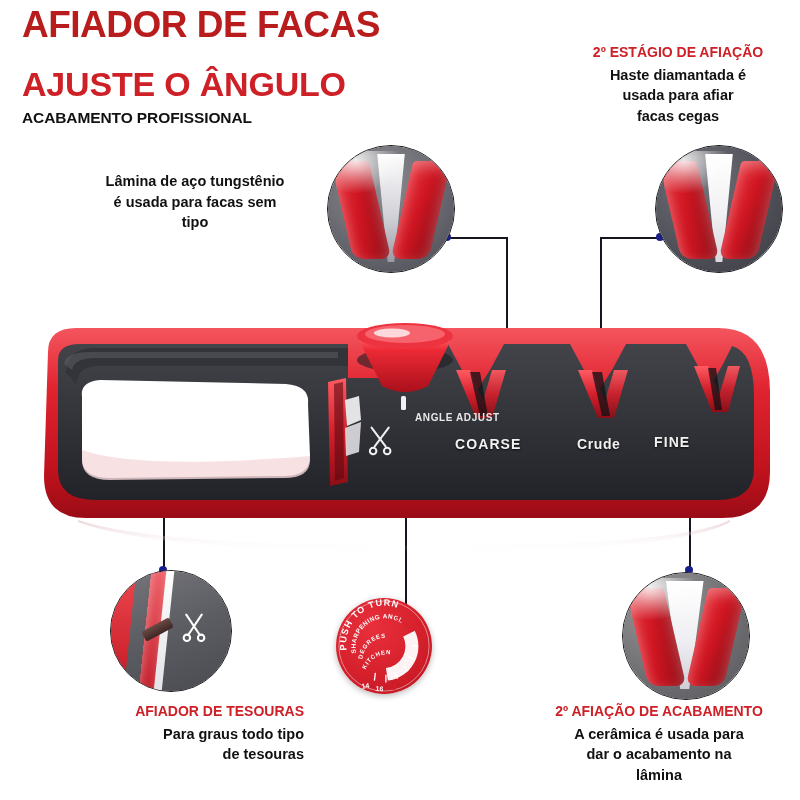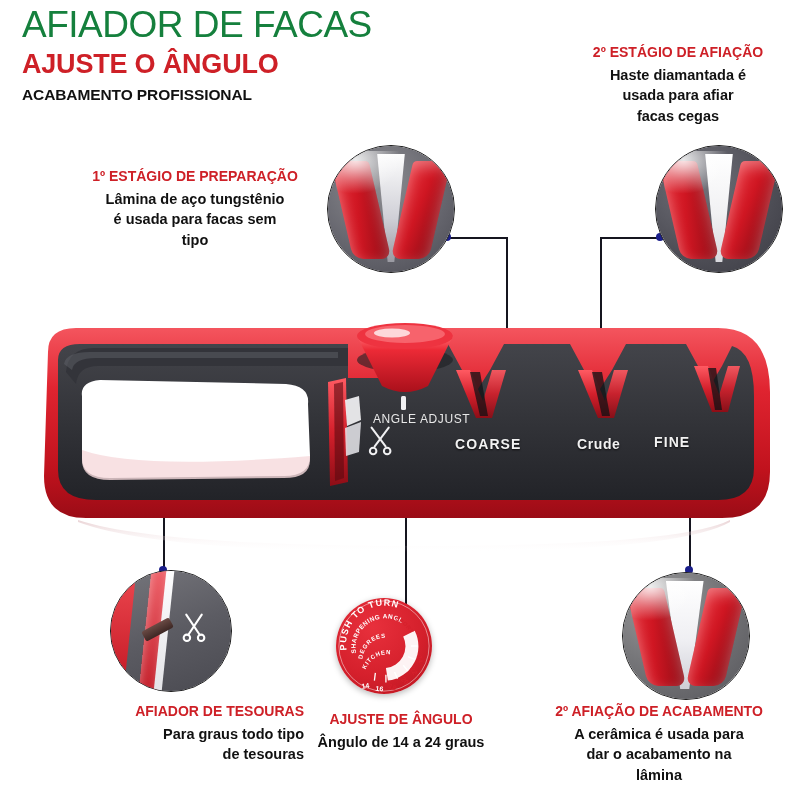--- a/index.html
+++ b/index.html
@@ -7,22 +7,22 @@
     width:800px;height:800px;
     background:#ffffff;
     font-family:"Liberation Sans", sans-serif;
     overflow:hidden;
     position:relative;
   }
   #stage{position:absolute;inset:0;width:800px;height:800px;}
 
   
   .hdr{position:absolute;left:22px;top:6px;}
-  .hdr-l1{font-size:37px;font-weight:normal;color:#15803d;letter-spacing:-0.5px;line-height:1.0;}
-  .hdr-l2{font-size:27px;font-weight:bold;color:#CE2027;letter-spacing:-0.2px;line-height:1.0;margin-top:8px;}
+  .hdr-l1{font-size:37px;font-weight:bold;color:#b91c1c;letter-spacing:-0.5px;line-height:1.0;}
+  .hdr-l2{font-size:34px;font-weight:bold;color:#CE2027;letter-spacing:-0.2px;line-height:1.0;margin-top:24px;}
   .hdr-l3{font-size:15.5px;font-weight:bold;color:#111;letter-spacing:-0.1px;line-height:1.0;margin-top:9px;}
 
   
   .callout{position:absolute;text-align:center;}
   .co-title{color:#CE2027;font-weight:bold;font-size:14px;line-height:1.25;white-space:nowrap;}
   .co-body{color:#111;font-weight:bold;font-size:14.5px;line-height:1.42;margin-top:3px;}
 
   .co-tr{left:556px;top:44px;width:244px;}
   .co-tl{left:58px;top:168px;width:274px;}
   .co-bl{left:36px;top:703px;width:268px;text-align:right;}
@@ -78,58 +78,53 @@
   .dial{position:absolute;border-radius:50%;
      background:radial-gradient(circle at 38% 30%, #e8303c 0%, #d5202c 55%, #b8141f 100%);
      box-shadow:0 2px 6px rgba(0,0,0,.28);}
   .dial svg{position:absolute;inset:0;}
 
   
   #product{position:absolute;left:18px;top:300px;width:770px;height:260px;}
   #product svg{display:block;}
   .slotlabel{position:absolute;color:#f2f2f2;font-weight:bold;font-size:14px;
      letter-spacing:1.1px;text-shadow:0 1px 2px rgba(0,0,0,.8);white-space:nowrap;}
-  .tinylabel{position:absolute;color:#e8e8e8;font-weight:normal;font-size:12px;
-     letter-spacing:.6px;white-space:nowrap;}
+  .tinylabel{position:absolute;color:#e8e8e8;font-weight:bold;font-size:10px;
+     letter-spacing:.6px;white-space:nowrap;margin-left:42px;}
 </style>
 </head>
 <body>
 
 <div id="stage">
 
   <div class="hdr">
     <div class="hdr-l1">AFIADOR DE FACAS</div>
     <div class="hdr-l2">AJUSTE O ÂNGULO</div>
     <div class="hdr-l3">ACABAMENTO PROFISSIONAL</div>
   </div>
 
   <div class="callout co-tr">
     <div class="co-title">2º ESTÁGIO DE AFIAÇÃO</div>
     <div class="co-body" style="white-space:pre-line;">Haste diamantada é
 usada para afiar
 facas cegas</div>
   </div>
 
   <div class="callout co-tl">
-    <div class="co-title">1º ESTÁGIO DE PREPARAÇÃO</div>
     <div class="co-body" style="white-space:pre-line;">Lâmina de aço tungstênio
 é usada para facas sem
 tipo</div>
   </div>
 
   <div class="callout co-bl">
     <div class="co-title">AFIADOR DE TESOURAS</div>
     <div class="co-body" style="white-space:pre-line;">Para graus todo tipo
 de tesouras</div>
   </div>
 
-  <div class="callout co-bc">
-    <div class="co-title">AJUSTE DE ÂNGULO</div>
-    <div class="co-body" style="white-space:pre-line;">Ângulo de 14 a 24 graus</div>
-  </div>
 
   <div class="callout co-br">
     <div class="co-title">2º AFIAÇÃO DE ACABAMENTO</div>
     <div class="co-body" style="white-space:pre-line;">A cerâmica é usada para
 dar o acabamento na
 lâmina</div>
   </div>
 
   <div class="ln lnh" style="left:447px;top:237px;width:60px;"></div>
   <div class="ln lnv" style="left:506px;top:237px;height:145px;"></div>

